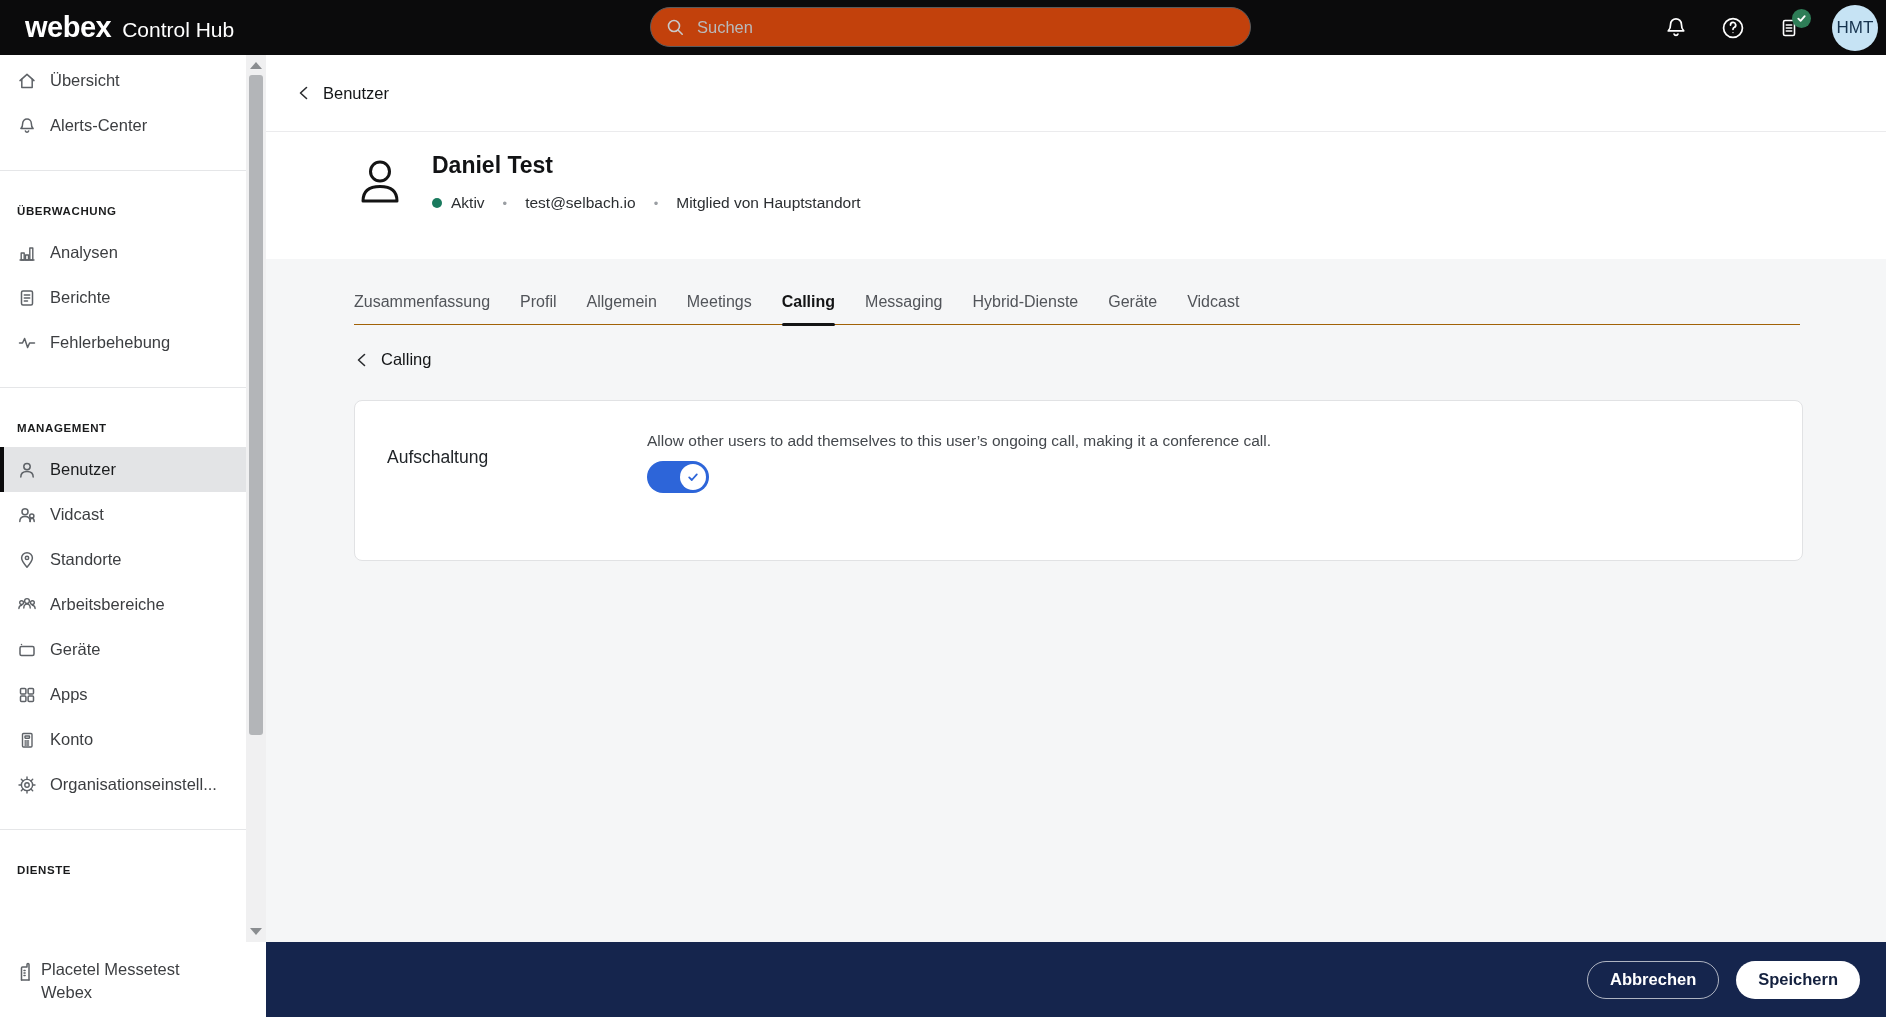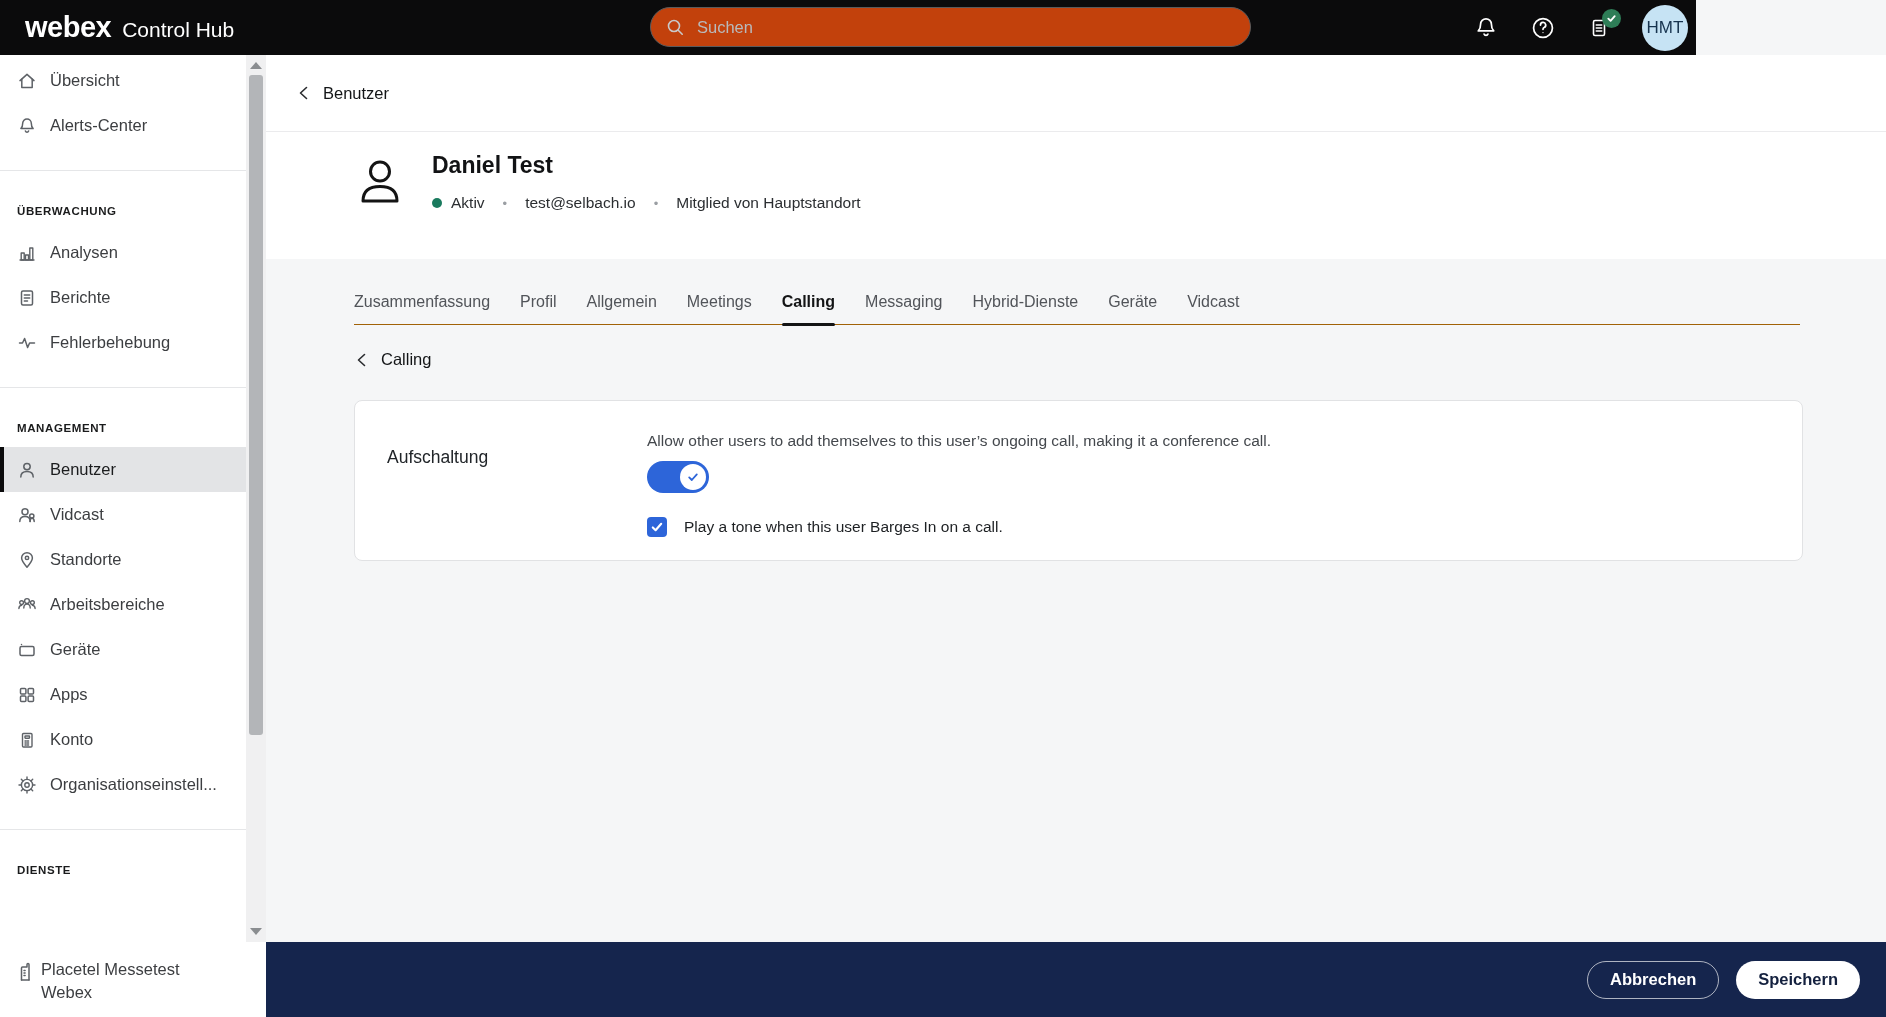--- a/index.html
+++ b/index.html
@@ -8,21 +8,21 @@
     font-family:"Liberation Sans", sans-serif;
     background:#f5f6f7;
     position:relative;
     overflow:hidden;
     color:#1c1e21;
   }
   svg { display:block; }
 
   
   .topbar {
-    position:absolute; left:0; top:0; width:1696px; height:55px;
+    position:absolute; left:0; top:0; width:1886px; height:55px;
     background:#0b0b0c; display:flex; align-items:center; z-index:30;
   }
   .logo-wrap { display:flex; align-items:baseline; gap:11px; padding-left:25px; }
   .logo-primary { color:#fff; font-size:29px; font-weight:700; letter-spacing:-0.5px; }
   .logo-secondary { color:#fff; font-size:21px; font-weight:400; }
   .searchbox {
     position:absolute; left:650px; top:7px; width:601px; height:40px;
     background:#c2410c; border:1px solid #5b5b5c; border-radius:20px;
     display:flex; align-items:center; padding:0 14px; gap:12px;
   }
@@ -453,28 +453,20 @@
       <div class="card-setting-label">Aufschaltung</div>
       <div class="card-right">
         <div class="card-desc">Allow other users to add themselves to this user’s ongoing call, making it a conference call.</div>
         <div class="toggle">
           <span class="toggle-knob">
             <svg width="14" height="14" viewBox="0 0 14 14" fill="none" stroke="#2d65d9" stroke-width="1.8" stroke-linecap="round" stroke-linejoin="round">
               <path d="M3.2 7.4 L5.8 10 L10.8 4.4"></path>
             </svg>
           </span>
         </div>
-        <div class="checkbox-row">
-          <span class="checkbox">
-            <svg width="14" height="14" viewBox="0 0 14 14" fill="none" stroke="#fff" stroke-width="2.1" stroke-linecap="round" stroke-linejoin="round">
-              <path d="M2.8 7.4 L5.6 10.2 L11.2 3.8"></path>
-            </svg>
-          </span>
-          <span class="checkbox-label">Play a tone when this user Barges In on a call.</span>
-        </div>
       </div>
     </div>
 
   </div>
 </div>
 
 <div class="footer">
   <button class="btn btn-outline">Abbrechen</button>
   <button class="btn btn-solid">Speichern</button>
 </div>

